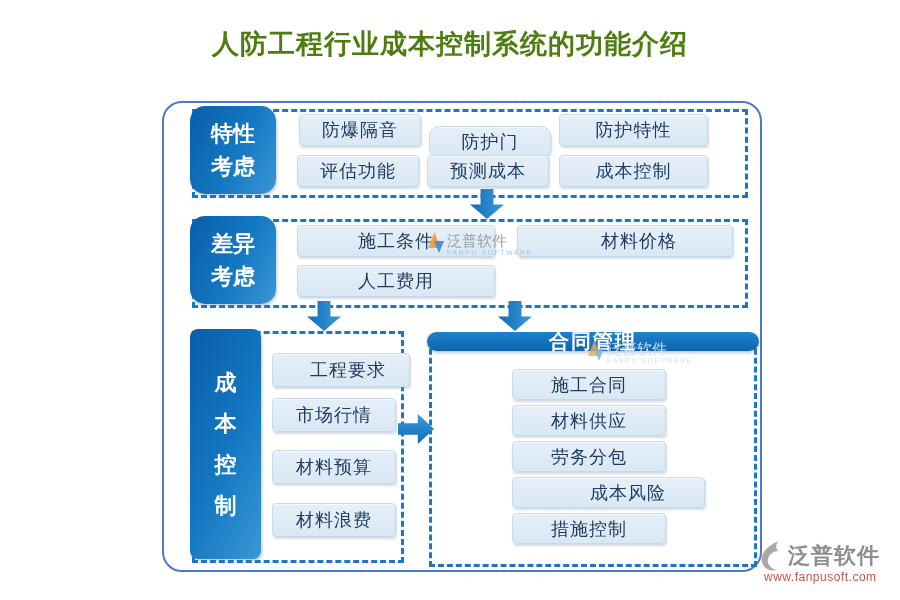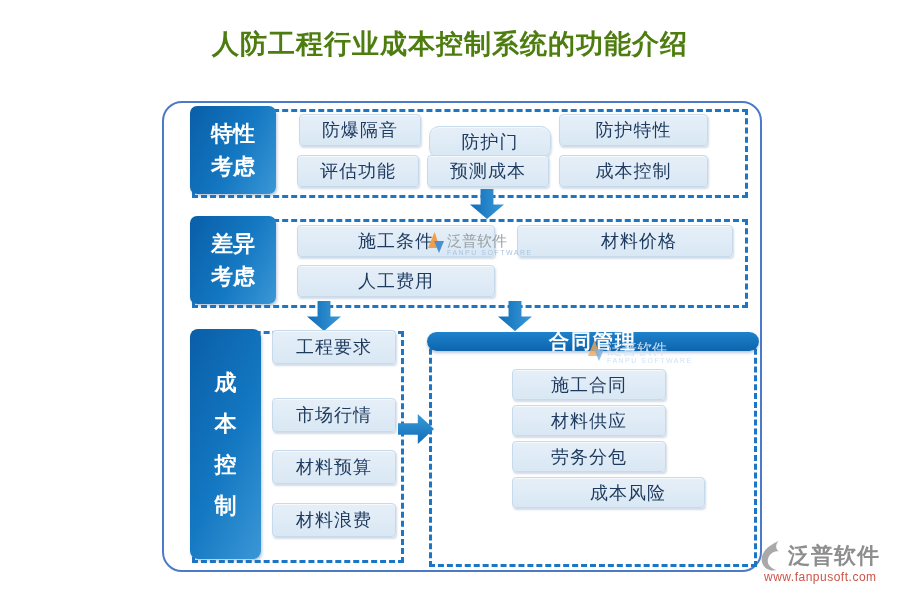--- a/index.html
+++ b/index.html
@@ -3,21 +3,21 @@
 <meta charset="utf-8">
 <style>
   html,body{margin:0;padding:0;background:#ffffff;}
   .canvas{position:relative;width:900px;height:600px;background:#ffffff;overflow:hidden;
           font-family:"Liberation Serif","DejaVu Serif",serif;}
   .title{position:absolute;left:0;top:26px;width:100%;text-align:center;
          font-size:27px;font-weight:bold;color:#4d7c0f;letter-spacing:1px;}
   .outer{position:absolute;left:162px;top:101px;width:596px;height:467px;
          border:2px solid #4d79c9;border-radius:20px;background:#ffffff;}
   .dashed{position:absolute;border:3px dashed #1b76c6;background:#ffffff;}
-  .plabel{position:absolute;border-radius:7px;display:flex;align-items:center;justify-content:center;
+  .plabel{position:absolute;border-radius:15px;display:flex;align-items:center;justify-content:center;
           background:linear-gradient(115deg,#0a5ea8 0%,#1478c2 55%,#3b97d6 100%);
           box-shadow:1px 2px 3px rgba(60,100,150,.35);z-index:3;}
   .plabel span{display:block;width:50px;text-align:center;color:#ffffff;font-weight:bold;
           font-size:22px;line-height:33px;font-family:"Liberation Sans","DejaVu Sans",sans-serif;}
   .vbar{position:absolute;border-radius:8px;display:flex;align-items:center;justify-content:center;
           background:linear-gradient(115deg,#0a5ea8 0%,#1478c2 55%,#3b97d6 100%);
           box-shadow:1px 2px 3px rgba(60,100,150,.35);z-index:3;}
   .vbar span{display:block;width:26px;text-align:center;color:#ffffff;font-weight:bold;
           font-size:22px;line-height:41px;font-family:"Liberation Sans","DejaVu Sans",sans-serif;}
   .chip{position:absolute;height:30px;border-radius:4px;z-index:2;
@@ -86,35 +86,36 @@
     <div class="chip" style="left:353px;top:122px;width:186px;padding-left:28px;">材料价格</div>
     <div class="chip" style="left:133px;top:162px;width:196px;">人工费用</div>
 
     <div class="arrow-down" style="left:143px;top:198px;"></div>
     <div class="arrow-down" style="left:334px;top:198px;"></div>
 
     <div class="dashed" style="left:28px;top:228px;width:206px;height:226px;"></div>
     <div class="vbar" style="left:26px;top:226px;width:71px;height:230px;">
       <span>成本控制</span>
     </div>
-    <div class="chip" style="left:108px;top:227px;width:122px;height:32px;">工程要求</div>
+    <div class="chip" style="left:108px;top:250px;width:122px;height:32px;padding-left:14px;">工程要求</div>
     <div class="chip" style="left:108px;top:295px;width:122px;height:32px;">市场行情</div>
     <div class="chip" style="left:108px;top:347px;width:122px;height:32px;">材料预算</div>
     <div class="chip" style="left:108px;top:400px;width:122px;height:32px;">材料浪费</div>
 
     <div class="arrow-right" style="left:234px;top:311px;"></div>
 
     <div class="dashed" style="left:265px;top:237px;width:322px;height:221px;"></div>
     <div class="panel-header">
       <span>合同管理</span>
     </div>
     <div class="chip" style="left:348px;top:266px;width:152px;height:29px;">施工合同</div>
     <div class="chip" style="left:348px;top:302px;width:152px;height:29px;">材料供应</div>
     <div class="chip" style="left:348px;top:338px;width:152px;height:29px;">劳务分包</div>
     <div class="chip" style="left:348px;top:374px;width:152px;height:29px;padding-left:39px;">成本风险</div>
+    <div class="chip" style="left:348px;top:410px;width:152px;height:29px;">措施控制</div>
 
   </div>
 
   <div class="watermark" style="left:428px;top:232px;">
     <div class="wm-icon">
       <div class="wm-tri-orange"></div>
         <div class="wm-tri-blue"></div>
     </div>
     <div class="wm-texts">
       <span class="wm-name">泛普软件</span>

